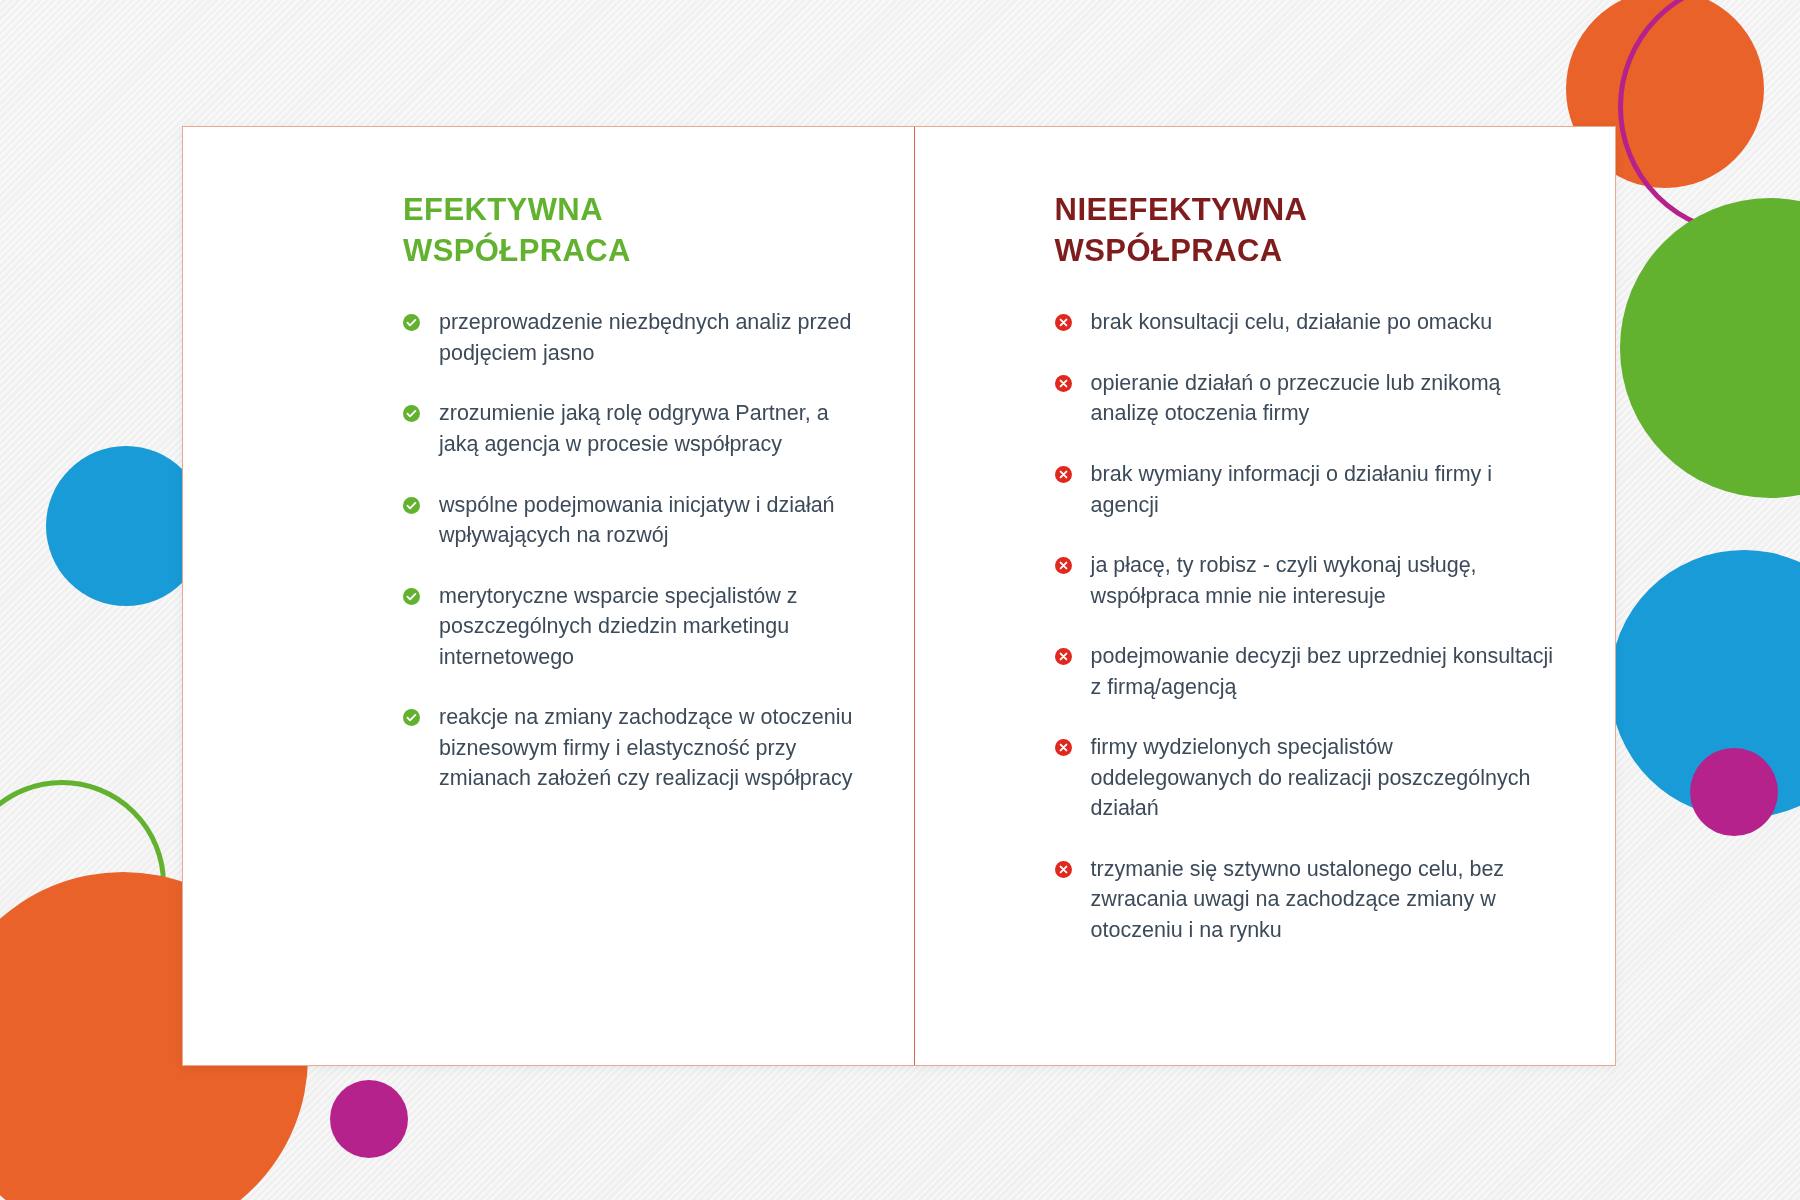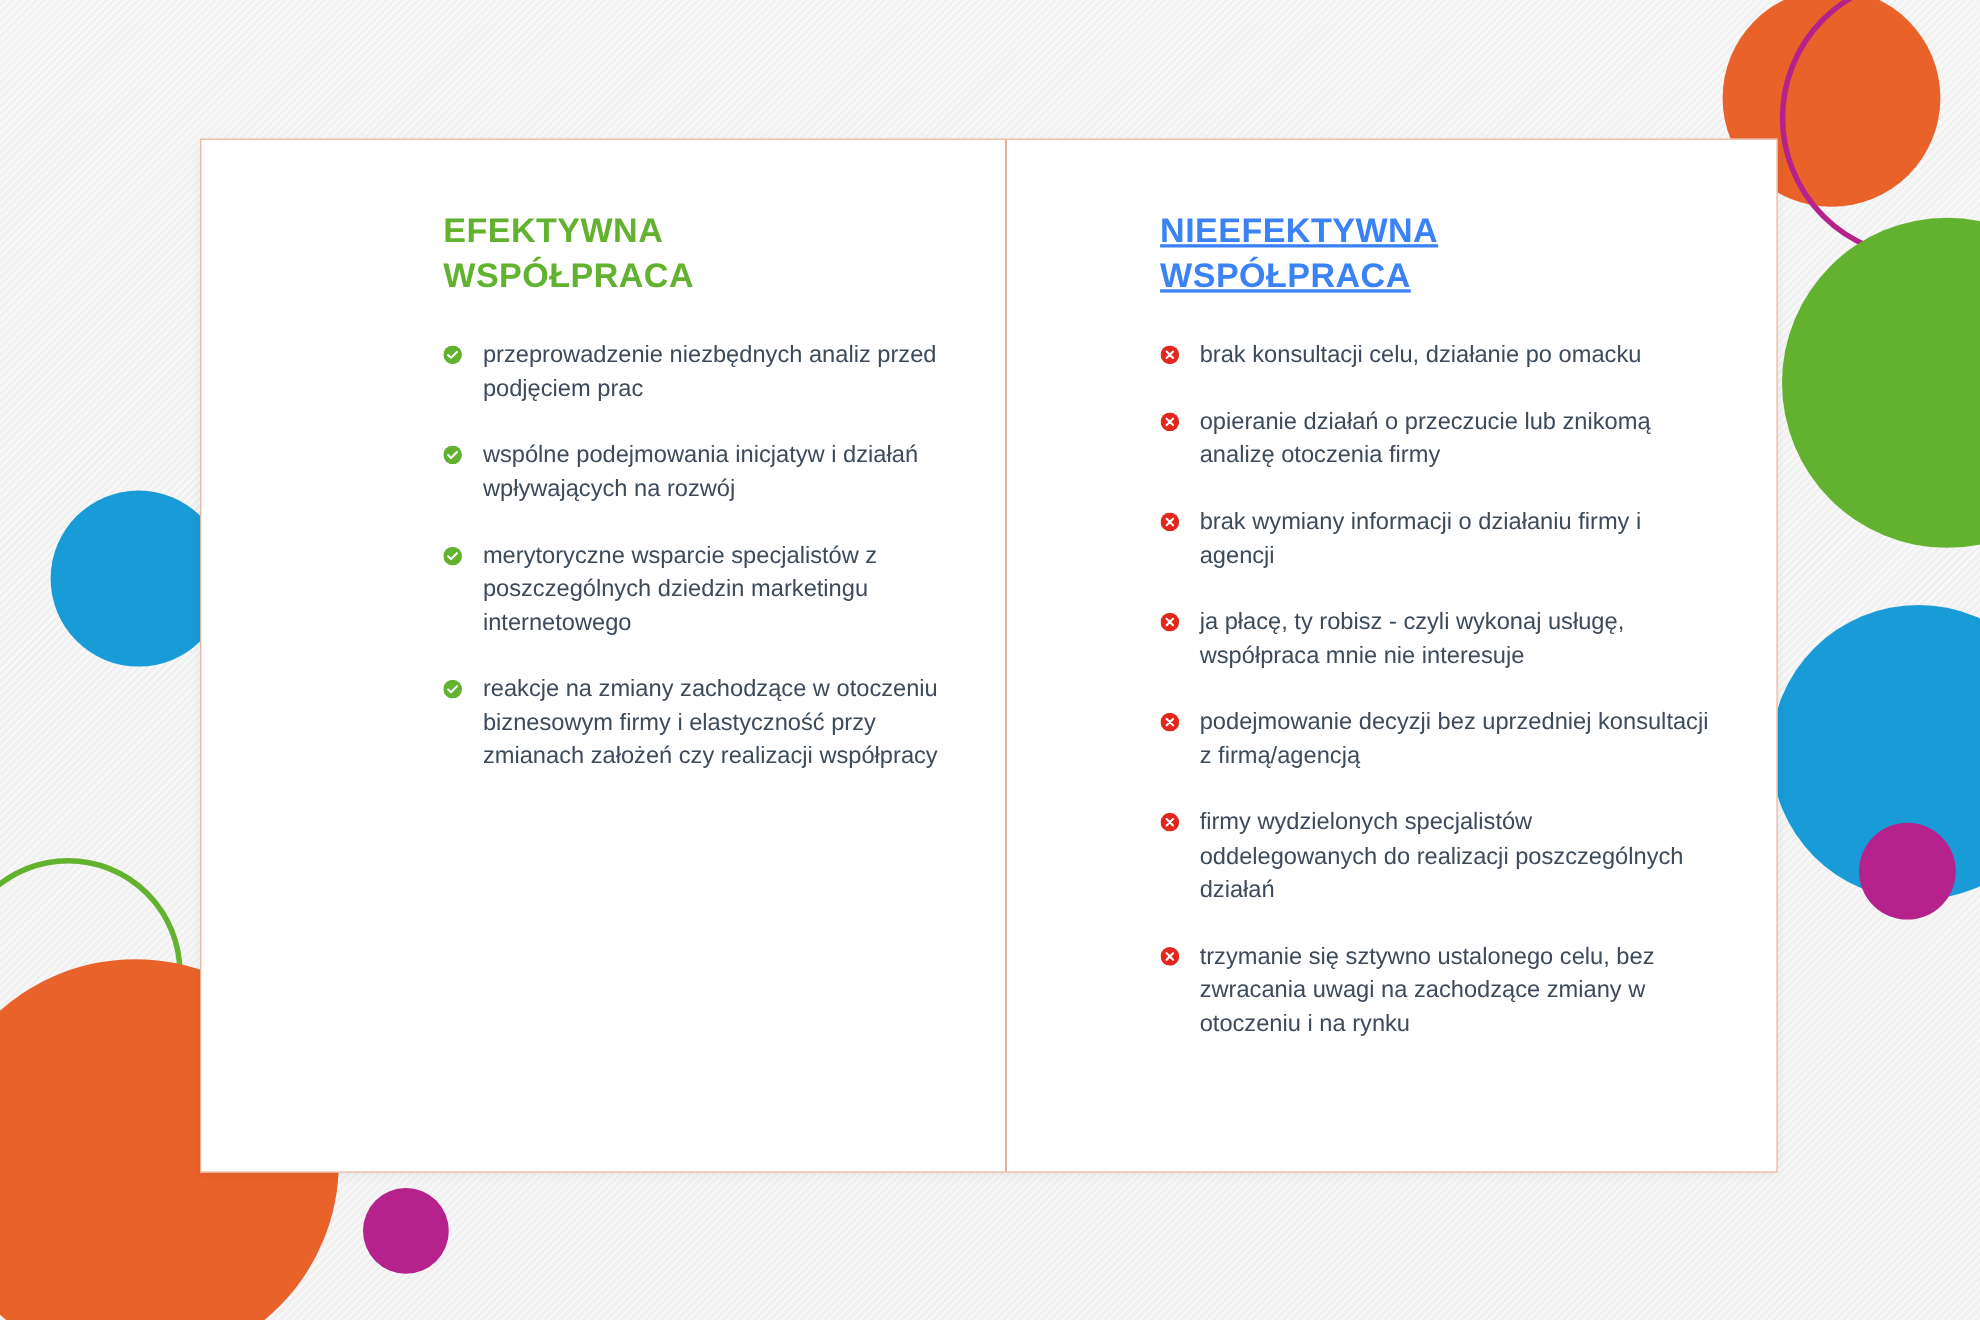--- a/index.html
+++ b/index.html
@@ -100,21 +100,21 @@
 
   .col-title {
     font-size: 31px;
     font-weight: bold;
     letter-spacing: 0.4px;
     line-height: 1.33;
     margin: 0 0 36px 0;
     text-transform: uppercase;
   }
   .title-green { color: #62b22f; }
-  .title-red   { color: #3b82f6; text-decoration: underline; }
+  .title-red   { color: #7f1d1d; }
 
   ul.list {
     list-style: none;
     margin: 0;
     padding: 0;
   }
   ul.list li {
     position: relative;
     padding-left: 36px;
     margin-bottom: 30px;
@@ -162,21 +162,30 @@
       <span>WSPÓŁPRACA</span>
     </h2>
     <ul class="list">
       <li>
         <span class="bullet">
           <svg width="17" height="17" viewBox="0 0 17 17">
               <circle cx="8.5" cy="8.5" r="8.5" fill="#62b22f"></circle>
               <path d="M4.4 8.7l2.6 2.6 5.4-5.4" stroke="#ffffff" stroke-width="1.9" fill="none" stroke-linecap="round" stroke-linejoin="round"></path>
             </svg>
         </span>
-        <span>przeprowadzenie niezbędnych analiz przed podjęciem prac</span>
+        <span>przeprowadzenie niezbędnych analiz przed podjęciem jasno</span>
+      </li>
+      <li>
+        <span class="bullet">
+          <svg width="17" height="17" viewBox="0 0 17 17">
+              <circle cx="8.5" cy="8.5" r="8.5" fill="#62b22f"></circle>
+              <path d="M4.4 8.7l2.6 2.6 5.4-5.4" stroke="#ffffff" stroke-width="1.9" fill="none" stroke-linecap="round" stroke-linejoin="round"></path>
+            </svg>
+        </span>
+        <span>zrozumienie jaką rolę odgrywa Partner, a jaką agencja w procesie współpracy</span>
       </li>
       <li>
         <span class="bullet">
           <svg width="17" height="17" viewBox="0 0 17 17">
               <circle cx="8.5" cy="8.5" r="8.5" fill="#62b22f"></circle>
               <path d="M4.4 8.7l2.6 2.6 5.4-5.4" stroke="#ffffff" stroke-width="1.9" fill="none" stroke-linecap="round" stroke-linejoin="round"></path>
             </svg>
         </span>
         <span>wspólne podejmowania inicjatyw i działań wpływających na rozwój</span>
       </li>

